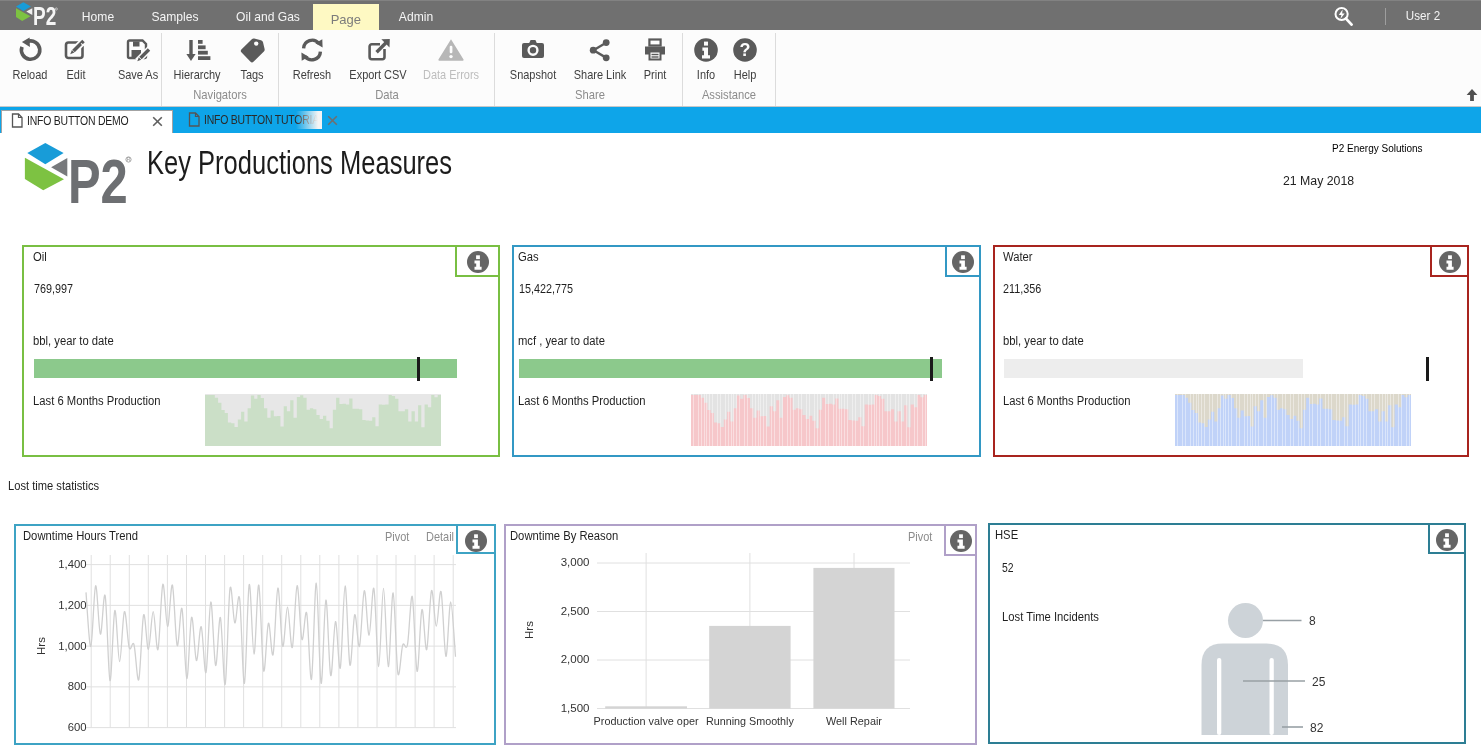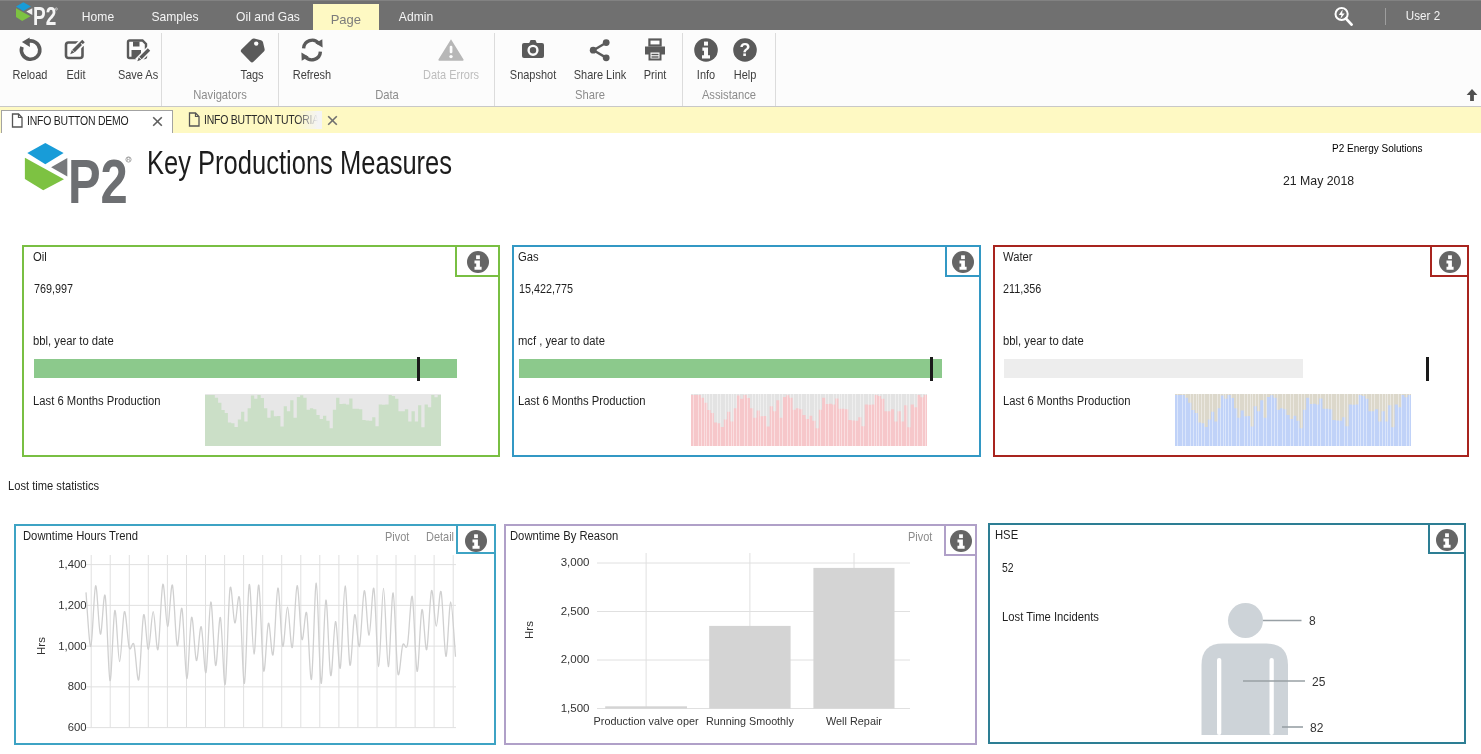--- a/index.html
+++ b/index.html
@@ -8,21 +8,21 @@
 .navitem { position:absolute; top:9px; line-height:1; font-size:13px; color:#f5f5f5; transform:translateX(-50%) scaleX(0.93); white-space:nowrap; }
 #pagetab { position:absolute; left:312.8px; top:2.6px; width:66.2px; height:27.4px; background:#fef9c3; }
 #pagetab span { position:absolute; left:50%; top:9px; transform:translateX(-50%); font-size:13px; line-height:1; color:#7c7c7c; }
 #toolbar { position:absolute; left:0; top:30px; width:1481px; height:77px; background:#fcfcfc; border-bottom:1px solid #c8c8c8; }
 .tbtn { position:absolute; top:6px; width:100px; text-align:center; }
 .tbtn svg { display:block; margin:0 auto; }
 .tbtn .lbl { display:block; margin-top:5px; font-size:12.2px; line-height:1; color:#3f3f3f; transform:scaleX(0.9); }
 .tbtn.dis .lbl { color:#bdbdbd; }
 .tsep { position:absolute; top:3px; width:1px; height:73px; background:#dcdcdc; }
 .tgrp { position:absolute; top:59px; font-size:12.2px; line-height:1; color:#8c8c8c; transform:translateX(-50%) scaleX(0.92); white-space:nowrap; }
-#tabstrip { position:absolute; left:0; top:107px; width:1481px; height:26px; background:#fef9c3; }
+#tabstrip { position:absolute; left:0; top:107px; width:1481px; height:26px; background:#0ea5e9; }
 #atab { position:absolute; left:1px; top:3px; width:171.5px; height:23px; background:#fff; border:1px solid #a3a3a3; border-bottom:none; }
 .tabtxt { position:absolute; top:8px; font-size:11.9px; line-height:1; color:#1f1f1f; letter-spacing:-0.25px; transform:scaleX(0.88); transform-origin:0 50%; white-space:nowrap; }
 .card { position:absolute; background:#fff; }
 .ctitle { position:absolute; font-size:12.5px; line-height:1; color:#1f1f1f; transform:scaleX(0.9); transform-origin:0 50%; white-space:nowrap; }
 .cnum { position:absolute; font-size:13.5px; line-height:1; color:#1f1f1f; transform:scaleX(0.8); transform-origin:0 50%; white-space:nowrap; }
 .ibox { position:absolute; top:-2px; right:-2px; background:#fff; }
 .link { position:absolute; font-size:12.2px; line-height:1; color:#8c8c8c; transform:scaleX(0.9); transform-origin:0 50%; }
 text { font-family:"Liberation Sans",sans-serif; }
 </style></head>
 <body>
@@ -73,36 +73,55 @@
       <path d="M5.5,4.5 h13 l3.5,3.5 v12.5 a1.5,1.5 0 0 1 -1.5,1.5 h-15 a1.5,1.5 0 0 1 -1.5,-1.5 v-14.5 a1.5,1.5 0 0 1 1.5,-1.5 z" fill="none" stroke="#5a5a5a" stroke-width="2.4"></path>
       <rect x="9" y="5.5" width="6.5" height="5" fill="#5a5a5a"></rect>
       <rect x="7.5" y="14" width="9.5" height="8" fill="#5a5a5a"></rect>
       <line x1="13.5" y1="25" x2="26" y2="12.5" stroke="#fcfcfc" stroke-width="6.4"></line>
       <line x1="16.5" y1="22" x2="25" y2="13.5" stroke="#5a5a5a" stroke-width="3.4"></line>
       <polygon points="13.3,25.2 17.2,23.7 14.8,21.3" fill="#5a5a5a"></polygon>
     </svg>
     <span class="lbl">Save As</span>
   </div>
   <div class="tsep" style="left:160.5px"></div>
+  <div class="tbtn" style="left:147px">
+    <svg width="28" height="28" viewBox="0 0 28 28">
+      <line x1="8" y1="4" x2="8" y2="19" stroke="#5a5a5a" stroke-width="3.4"></line>
+      <polygon points="8,25 3.4,18 12.6,18" fill="#5a5a5a"></polygon>
+      <rect x="15" y="4" width="4.6" height="3.8" fill="#5a5a5a"></rect>
+      <rect x="15" y="9.4" width="7.6" height="3.8" fill="#5a5a5a"></rect>
+      <rect x="15" y="14.8" width="9.8" height="3.8" fill="#5a5a5a"></rect>
+      <rect x="15" y="20.2" width="12.4" height="3.8" fill="#5a5a5a"></rect>
+    </svg>
+    <span class="lbl">Hierarchy</span>
+  </div>
   <div class="tbtn" style="left:202px">
     <svg width="28" height="28" viewBox="0 0 28 28">
       <path d="M3.6,13.2 L13.8,3.3 a2.6,2.6 0 0 1 2.4,-0.7 l6.8,1.6 a2.6,2.6 0 0 1 2,2 l1.6,6.8 a2.6,2.6 0 0 1 -0.7,2.4 L15.7,25.6 a2.4,2.4 0 0 1 -3.4,0 L3.6,16.6 a2.4,2.4 0 0 1 0,-3.4 z" fill="#5a5a5a"></path>
       <circle cx="18.2" cy="7.6" r="2.2" fill="#fcfcfc"></circle>
     </svg>
     <span class="lbl">Tags</span>
   </div>
   <div class="tsep" style="left:278px"></div>
   <div class="tbtn" style="left:262px">
     <svg width="28" height="28" viewBox="0 0 28 28">
       <path d="M5.6,12.4 A8.6,8.6 0 0 1 20.8,7.3" fill="none" stroke="#5a5a5a" stroke-width="3.4"></path>
       <polygon points="24.3,3.2 24.6,11.6 17.4,7.3" fill="#5a5a5a"></polygon>
       <path d="M22.4,15.6 A8.6,8.6 0 0 1 7.2,20.7" fill="none" stroke="#5a5a5a" stroke-width="3.4"></path>
       <polygon points="3.7,24.8 3.4,16.4 10.6,20.7" fill="#5a5a5a"></polygon>
     </svg>
     <span class="lbl">Refresh</span>
+  </div>
+  <div class="tbtn" style="left:327.5px">
+    <svg width="28" height="28" viewBox="0 0 28 28">
+      <path d="M20.5,13 V21 a2.2,2.2 0 0 1 -2.2,2.2 H7.8 A2.2,2.2 0 0 1 5.6,21 V10.5 a2.2,2.2 0 0 1 2.2,-2.2 H16" fill="none" stroke="#5a5a5a" stroke-width="2.6"></path>
+      <line x1="12.6" y1="16.2" x2="22.5" y2="6.3" stroke="#5a5a5a" stroke-width="3.4"></line>
+      <polygon points="25.8,3 25.5,11.4 17.4,3.3" fill="#5a5a5a"></polygon>
+    </svg>
+    <span class="lbl">Export CSV</span>
   </div>
   <div class="tbtn dis" style="left:401px">
     <svg width="28" height="28" viewBox="0 0 28 28">
       <path d="M14,3.2 L26.4,23.2 a1,1 0 0 1 -0.9,1.6 H2.5 a1,1 0 0 1 -0.9,-1.6 z" fill="#b7b7b7"></path>
       <rect x="12.7" y="9.8" width="2.7" height="7.4" rx="1.3" fill="#fcfcfc"></rect>
       <circle cx="14" cy="20.6" r="1.7" fill="#fcfcfc"></circle>
     </svg>
     <span class="lbl">Data Errors</span>
   </div>
   <div class="tsep" style="left:493.5px"></div>

